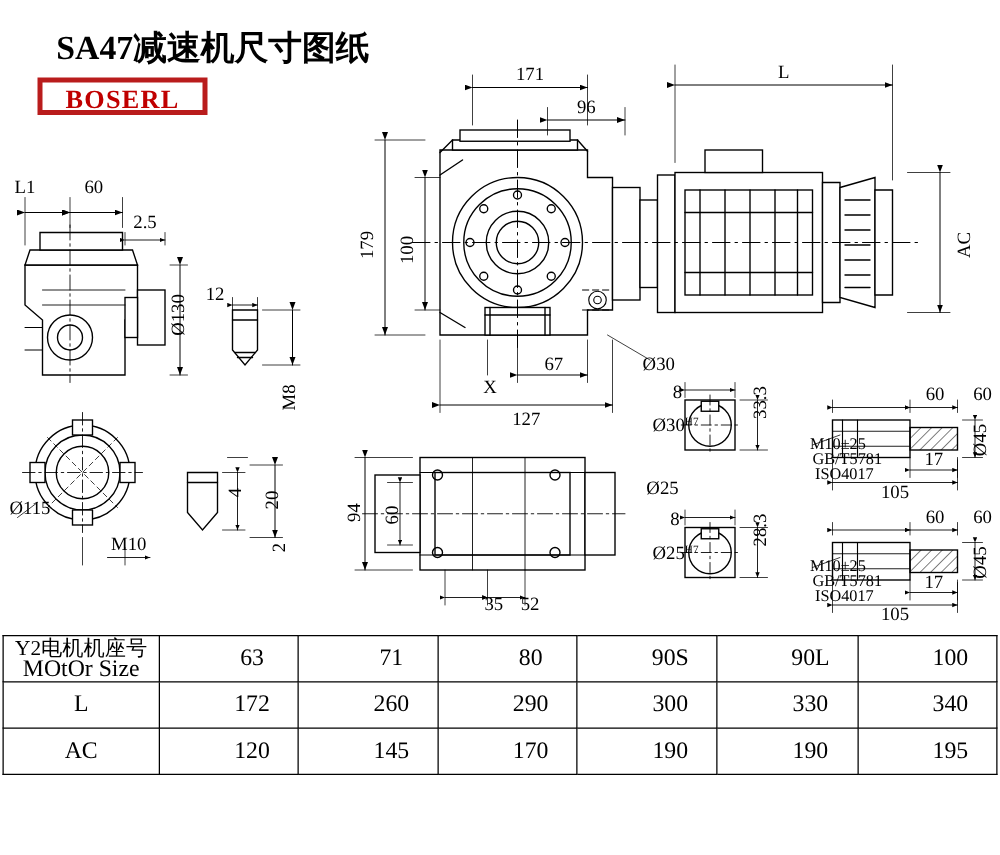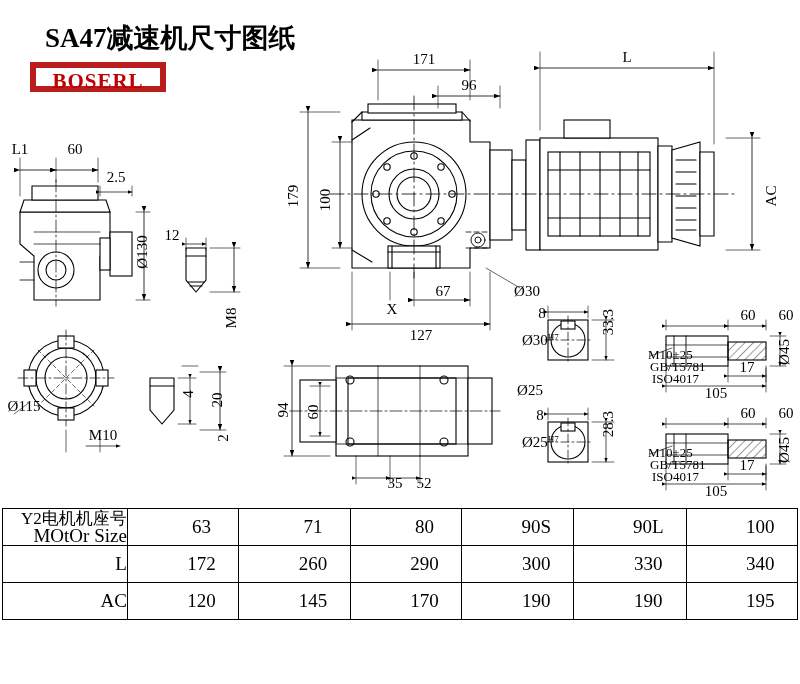--- a/index.html
+++ b/index.html
@@ -9,40 +9,40 @@
     color:#000;position:relative;overflow:hidden;
   }
   #page{position:absolute;left:0;top:0;width:800px;height:684px;}
   .title{
     position:absolute;left:45px;top:20px;
     font-family:"Liberation Serif", serif;
     font-weight:bold;font-size:27px;letter-spacing:0px;
   }
   .logo{
     position:absolute;left:30px;top:62px;
-    width:136px;height:30px;border:6px solid #b91c1c;
+    width:136px;height:30px;border:4px solid #b91c1c;
     box-sizing:border-box;
   }
   .logo span{
     display:block;text-align:center;line-height:26px;
     font-family:"Liberation Serif", serif;
     font-weight:bold;font-size:21px;color:#c00000;
     letter-spacing:1px;
   }
   svg.draw{position:absolute;left:0;top:0;width:800px;height:684px;}
   .tbl{
     position:absolute;left:2px;top:508px;width:796px;
     border-collapse:collapse;
   }
   .tbl td{
     border:1px solid #000;text-align:center;
     font-family:"Liberation Serif", serif;
     font-size:19px;height:36px;padding:0;
   }
-  .tbl td.hdr{width:170px;text-align:right;}
+  .tbl td.hdr{width:170px;}
   .tbl td.hdr .cn{font-size:17px;line-height:17px;display:block;}
   .tbl td.hdr .en{font-size:19px;line-height:17px;display:block;}
   .tbl td.val{width:104px;padding-left:37px;}
 </style>
 </head>
 <body>
 
 <div id="page">
 
   <div class="title">SA47减速机尺寸图纸</div>

